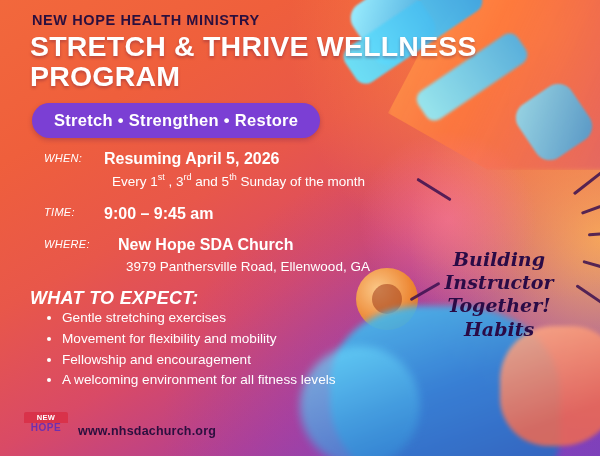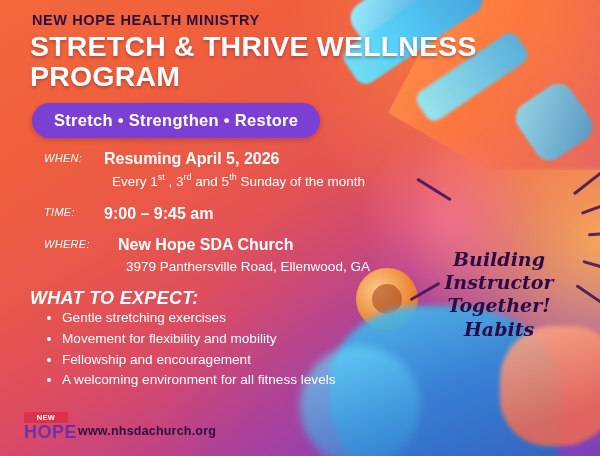--- a/index.html
+++ b/index.html
@@ -154,21 +154,21 @@
 
   .footer-logo{
     position:absolute;left:24px;bottom:10px;width:44px;height:34px;
   }
   .logo-top{
     background:#d9324a;color:#fff;font-weight:bold;font-size:7.5px;
     letter-spacing:.4px;text-align:center;padding:1px 0 1px;
     border-radius:2px 2px 0 0;
   }
   .logo-bot{
-    color:#6e2fb0;font-weight:bold;font-size:18px;letter-spacing:.5px;line-height:1.05;
+    color:#6e2fb0;font-weight:bold;font-size:10px;letter-spacing:.5px;line-height:1.05;
     text-align:center;
   }
   .website{
     position:absolute;left:78px;bottom:18px;
     font-weight:bold;font-size:12.5px;color:#2b0f3e;letter-spacing:.2px;
   }
 </style>
 </head>
 <body>
 

